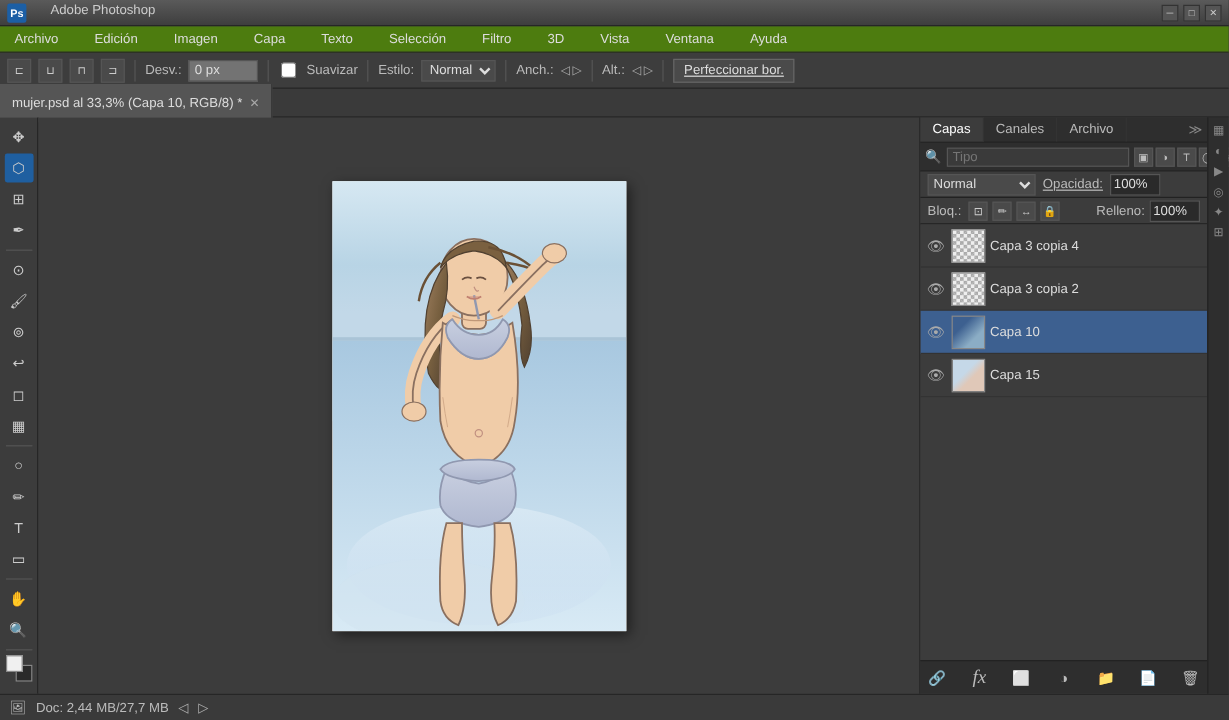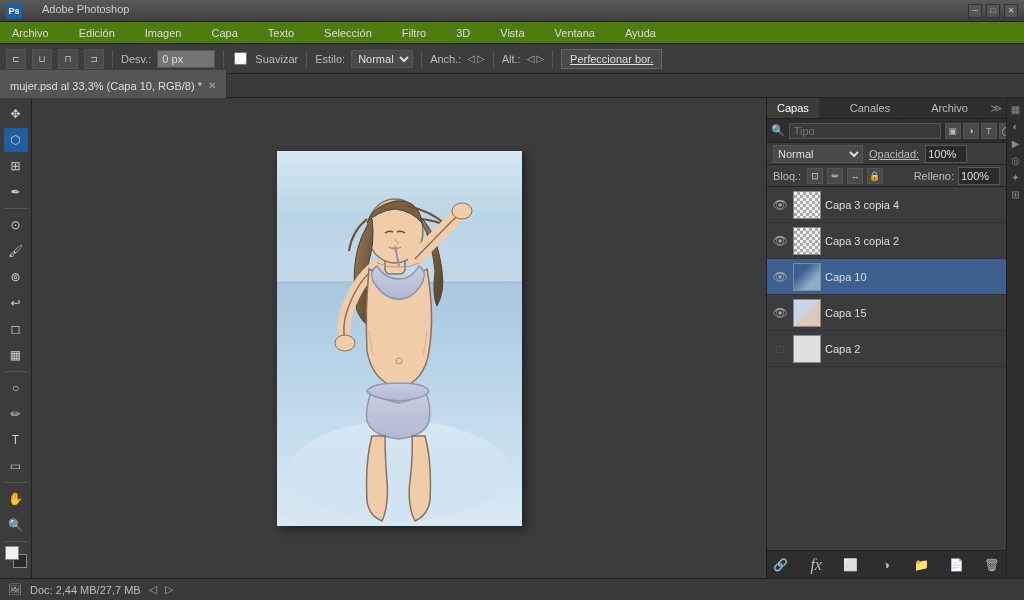--- a/index.html
+++ b/index.html
@@ -211,21 +211,20 @@
     
     #panel-tabs {
       display: flex;
       background: #2e2e2e;
       border-bottom: 1px solid #222;
       align-items: center;
       justify-content: space-between;
     }
     .panel-tab-group {
       display: flex;
-      gap: 20px;
     }
     .panel-tab {
       padding: 4px 10px;
       font-size: 11px;
       color: #bbb;
       cursor: pointer;
       border-right: 1px solid #333;
     }
     .panel-tab.active {
       background: #3c3c3c;
@@ -706,25 +705,20 @@
           <div class="layer-thumbnail thumb-highlight"></div>
           <span class="layer-name">Capa 10</span>
         </div>
 
         <div class="layer-item">
           <div class="layer-eye">👁</div>
           <div class="layer-thumbnail thumb-light-blue"></div>
           <span class="layer-name">Capa 15</span>
         </div>
 
-        <div class="layer-item">
-          <div class="layer-eye hidden">□</div>
-          <div class="layer-thumbnail thumb-white"></div>
-          <span class="layer-name">Capa 2</span>
-        </div>
 
       </div>
 
       <div id="panel-bottom">
         <div class="pb-icon">🔗</div>
         <div class="pb-icon" style="font-style:italic;font-size:16px;font-family:Liberation Serif, serif;">fx</div>
         <div class="pb-icon">⬜</div>
         <div class="pb-icon">◑</div>
         <div class="pb-icon">📁</div>
         <div class="pb-icon">📄</div>

